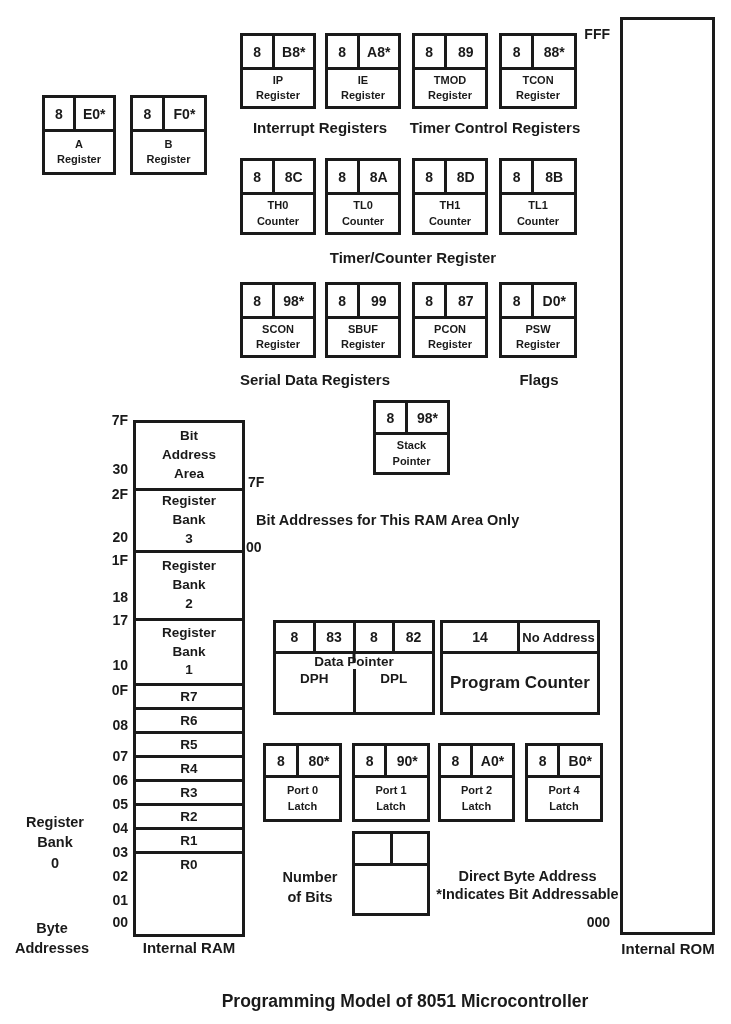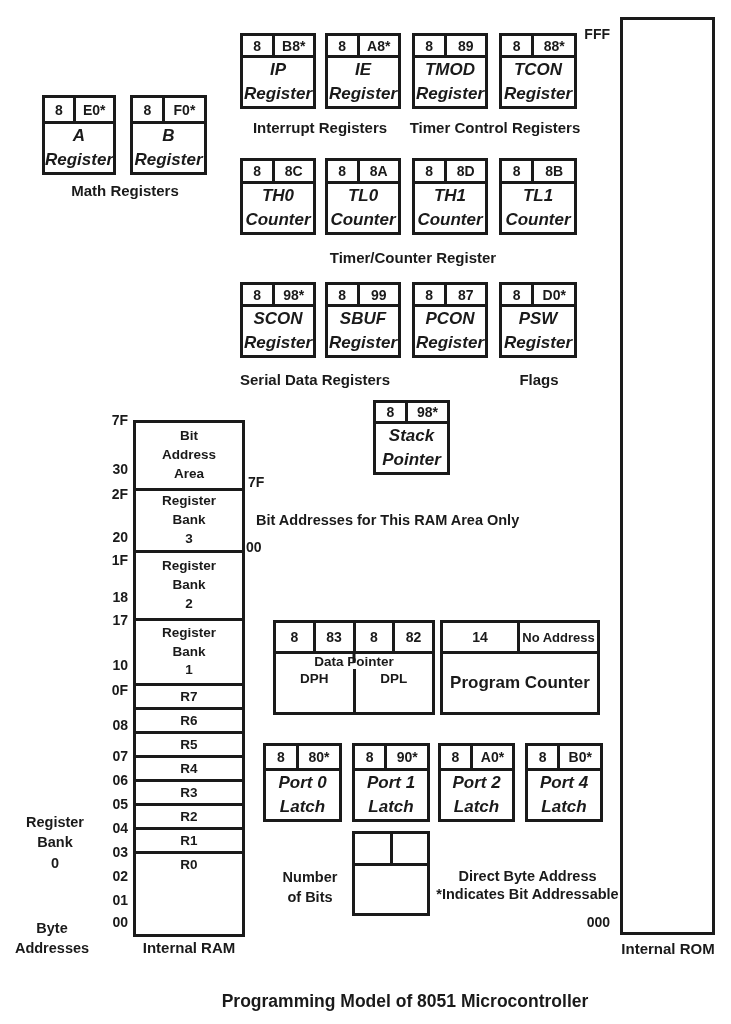--- a/index.html
+++ b/index.html
@@ -7,21 +7,21 @@
   body { background:#fff; font-family:"Liberation Sans", sans-serif; }
   .page {
     position:relative; width:731px; height:1024px; background:var(--bg);
     color:var(--ink); font-weight:700; overflow:hidden;
   }
   
   .regbox { position:absolute; border:3px solid var(--ink); background:#fff; display:flex; flex-direction:column; }
   .rb-top { display:flex; height:34px; border-bottom:3px solid var(--ink); }
   .rb-bits { flex:0 0 45%; border-right:3px solid var(--ink); display:flex; align-items:center; justify-content:center; font-size:14px; }
   .rb-addr { flex:1; display:flex; align-items:center; justify-content:center; font-size:14px; }
-  .rb-name { flex:1; display:flex; align-items:center; justify-content:center; text-align:center; white-space:pre-line; font-size:17px; line-height:1.4;font-style:italic; }
+  .rb-name { flex:1; display:flex; align-items:center; justify-content:center; text-align:center; white-space:pre-line; font-size:11px; line-height:1.4; }
   
   .caption { position:absolute; text-align:center; font-size:15px; }
   .sidelbl { position:absolute; font-size:14px; text-align:right; width:40px; }
   .prelbl { position:absolute; white-space:pre-line; text-align:center; font-size:14.5px; line-height:1.4; }
   
   .ram { position:absolute; left:133px; top:420px; width:112px; height:517px; border:3px solid var(--ink); background:#fff; display:flex; flex-direction:column; }
   .ram > div + div { border-top:3px solid var(--ink); }
   .ram-seg { display:flex; align-items:center; justify-content:center; text-align:center; white-space:pre-line; font-size:13.5px; line-height:1.4; }
   .ram-row { display:flex; align-items:center; justify-content:center; font-size:13.5px; height:24px; }
   
@@ -103,21 +103,20 @@
 Register</div>
   </div>
   <div class="regbox" style="left:130px;top:95px;width:77px;height:80px;">
     <div class="rb-top">
         <div class="rb-bits">8</div>
         <div class="rb-addr">F0*</div>
       </div>
     <div class="rb-name">B
 Register</div>
   </div>
-  <div class="caption" style="left:35px;top:182px;width:180px;">Math Registers</div>
 
   <div class="regbox" style="left:240px;top:158px;width:76px;height:77px;">
     <div class="rb-top">
         <div class="rb-bits">8</div>
         <div class="rb-addr">8C</div>
       </div>
     <div class="rb-name">TH0
 Counter</div>
   </div>
   <div class="regbox" style="left:325px;top:158px;width:76px;height:77px;">

